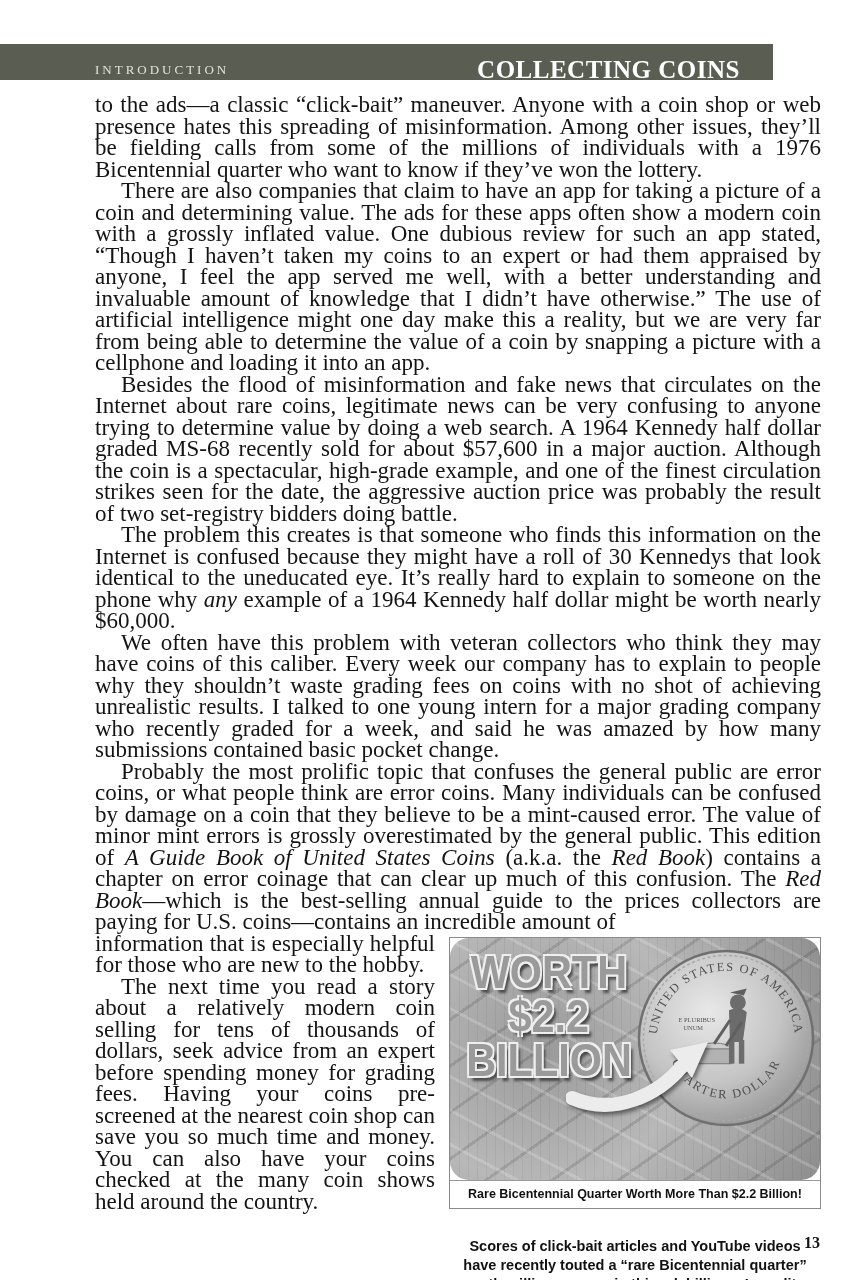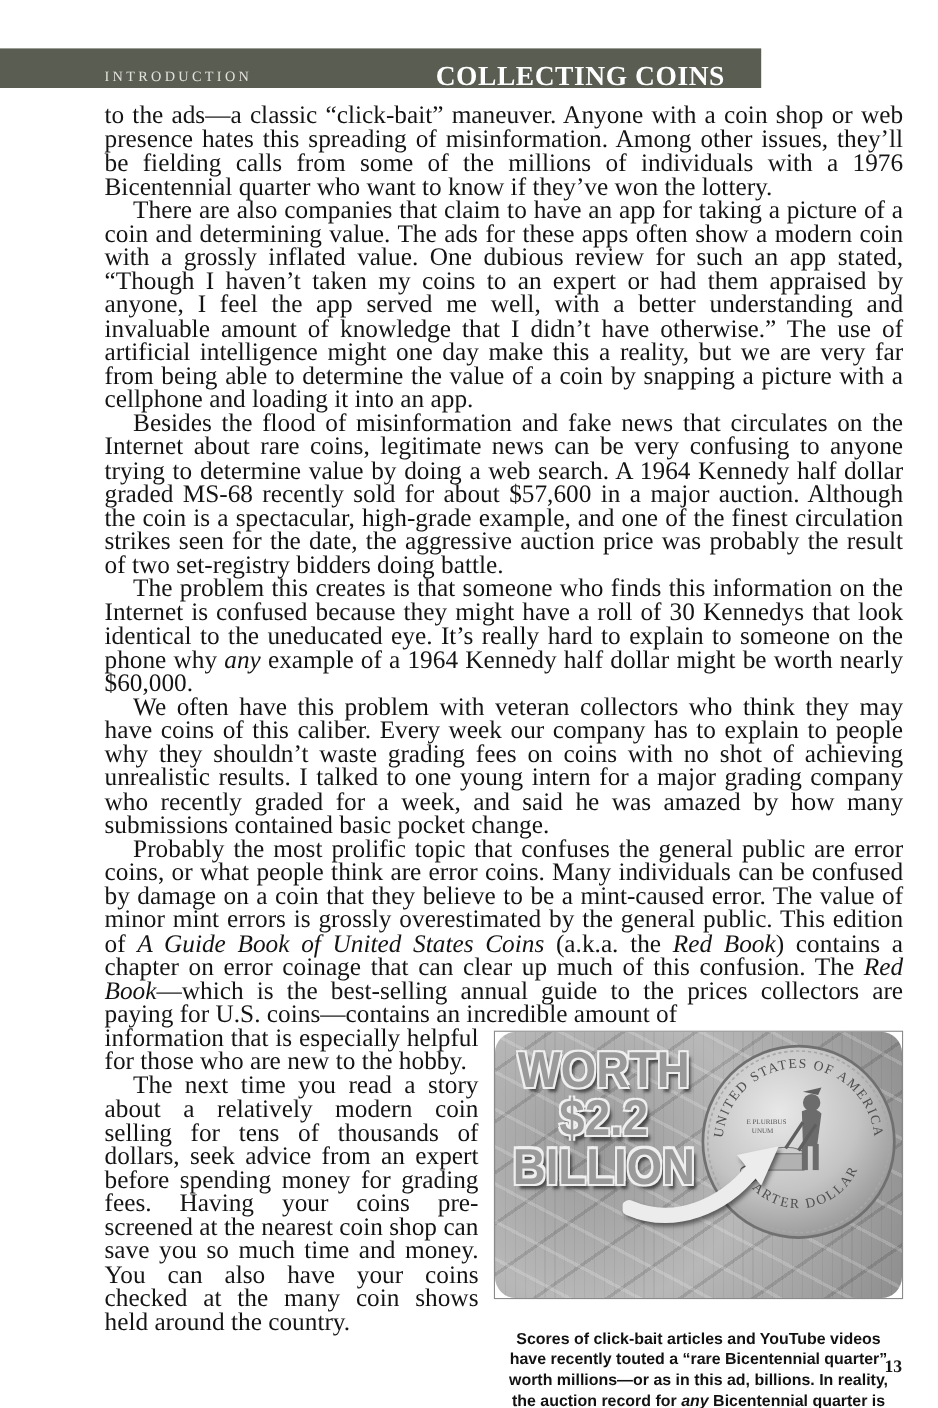--- a/index.html
+++ b/index.html
@@ -1,21 +1,21 @@
 <!DOCTYPE html>
 <html><head>
 <meta charset="utf-8">
 <style>
   html,body { margin:0; padding:0; }
   body {
     width:853px; height:1280px; overflow:hidden; background:#ffffff;
     font-family:"Liberation Serif", serif; color:#141414; position:relative;
   }
   .header-bar {
-    position:absolute; top:44px; left:0; width:692px; height:36px;
+    position:absolute; top:44px; left:0; width:773px; height:36px;
     background:#5a5e52; box-sizing:border-box;
     display:flex; align-items:center; justify-content:space-between;
     padding:16px 33px 0 95px;
   }
   .header-left {
     font-family:"Liberation Serif", serif; font-size:13px; letter-spacing:3px;
     color:#e3e3dd; text-transform:uppercase;
   }
   .header-right {
     font-family:"Liberation Serif", serif; font-size:25px; font-weight:bold;
@@ -155,20 +155,21 @@
             </div>
 
             <div class="arrow-wrap">
               <svg viewBox="0 0 152 88" width="152" height="88">
                 <path d="M6,64 C48,82 92,62 118,30" fill="none" stroke="#ececec" stroke-width="14" stroke-linecap="round"></path>
                 <polygon points="104,16 142,8 126,44" fill="#ececec"></polygon>
               </svg>
             </div>
 
           </div>
+          <div class="ad-strip">Rare Bicentennial Quarter Worth More Than $2.2 Billion!</div>
         </div>
 
         <figcaption class="fig-caption"><span>Scores of click-bait articles and YouTube videos have recently touted a “rare Bicentennial quarter” worth millions—or as in this ad, billions. In reality, the auction record for </span><i>any</i><span> Bicentennial quarter is $19,200.</span></figcaption>
       </figure>
 
       <p class="para first"><span>information that is especially helpful for those who are new to the hobby.</span></p>
 
       <p class="para"><span>The next time you read a story about a relatively modern coin selling for tens of thousands of dollars, seek advice from an expert before spending money for grading fees. Having your coins pre-screened at the nearest coin shop can save you so much time and money. You can also have your coins checked at the many coin shows held around the country.</span></p>
 
 

